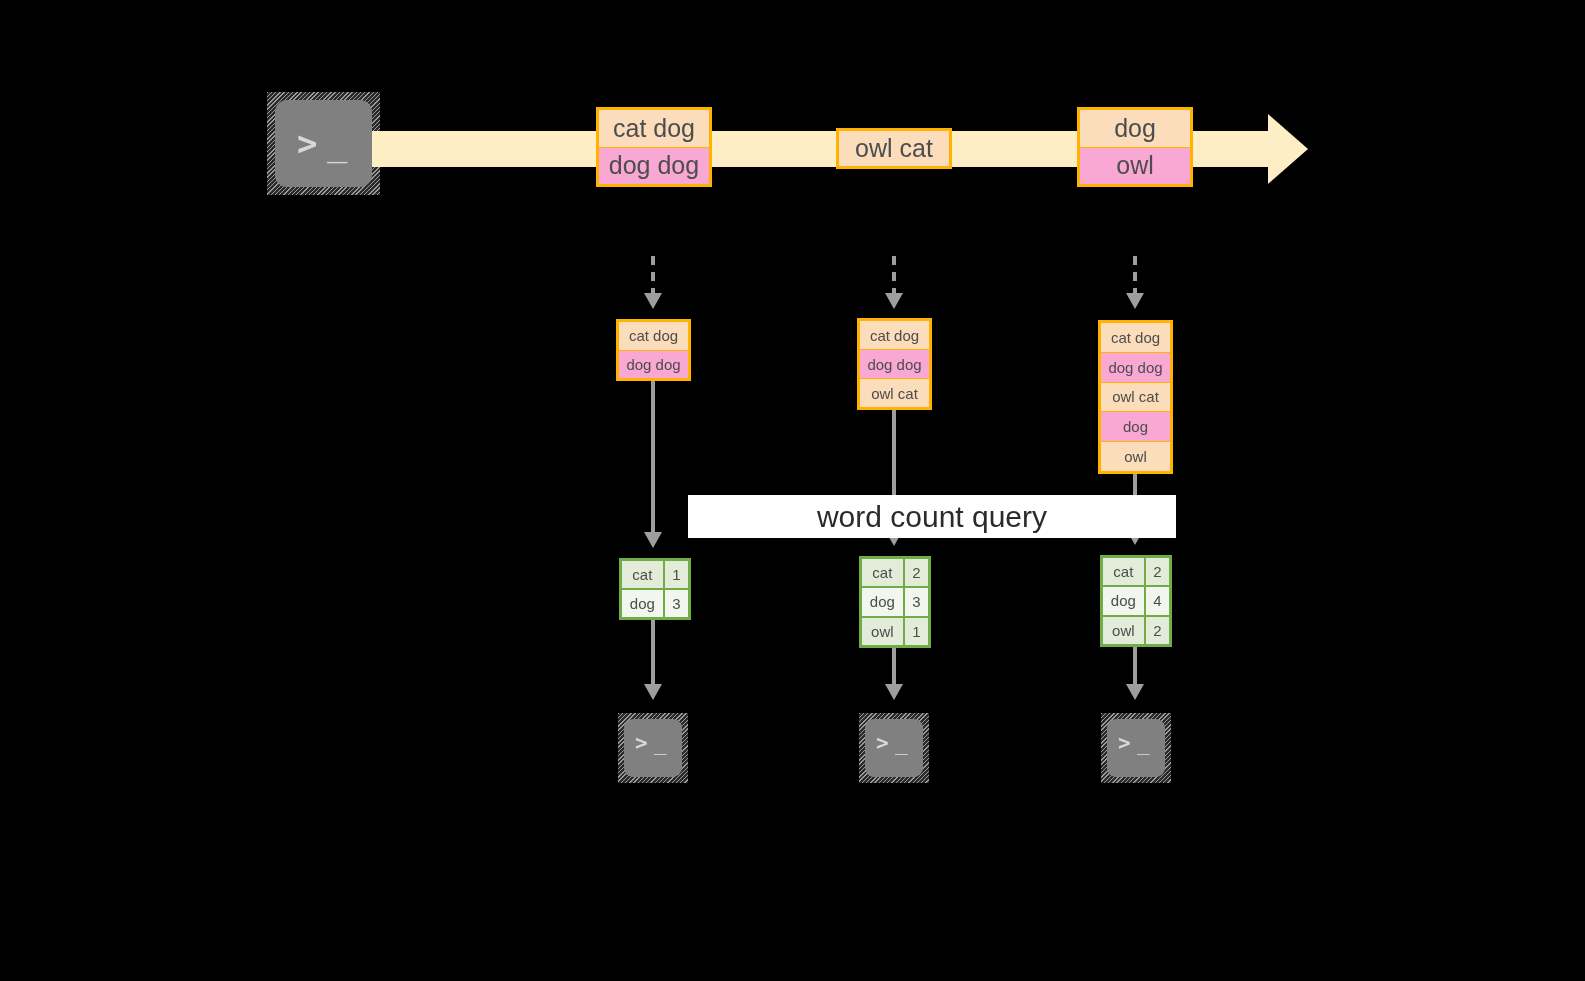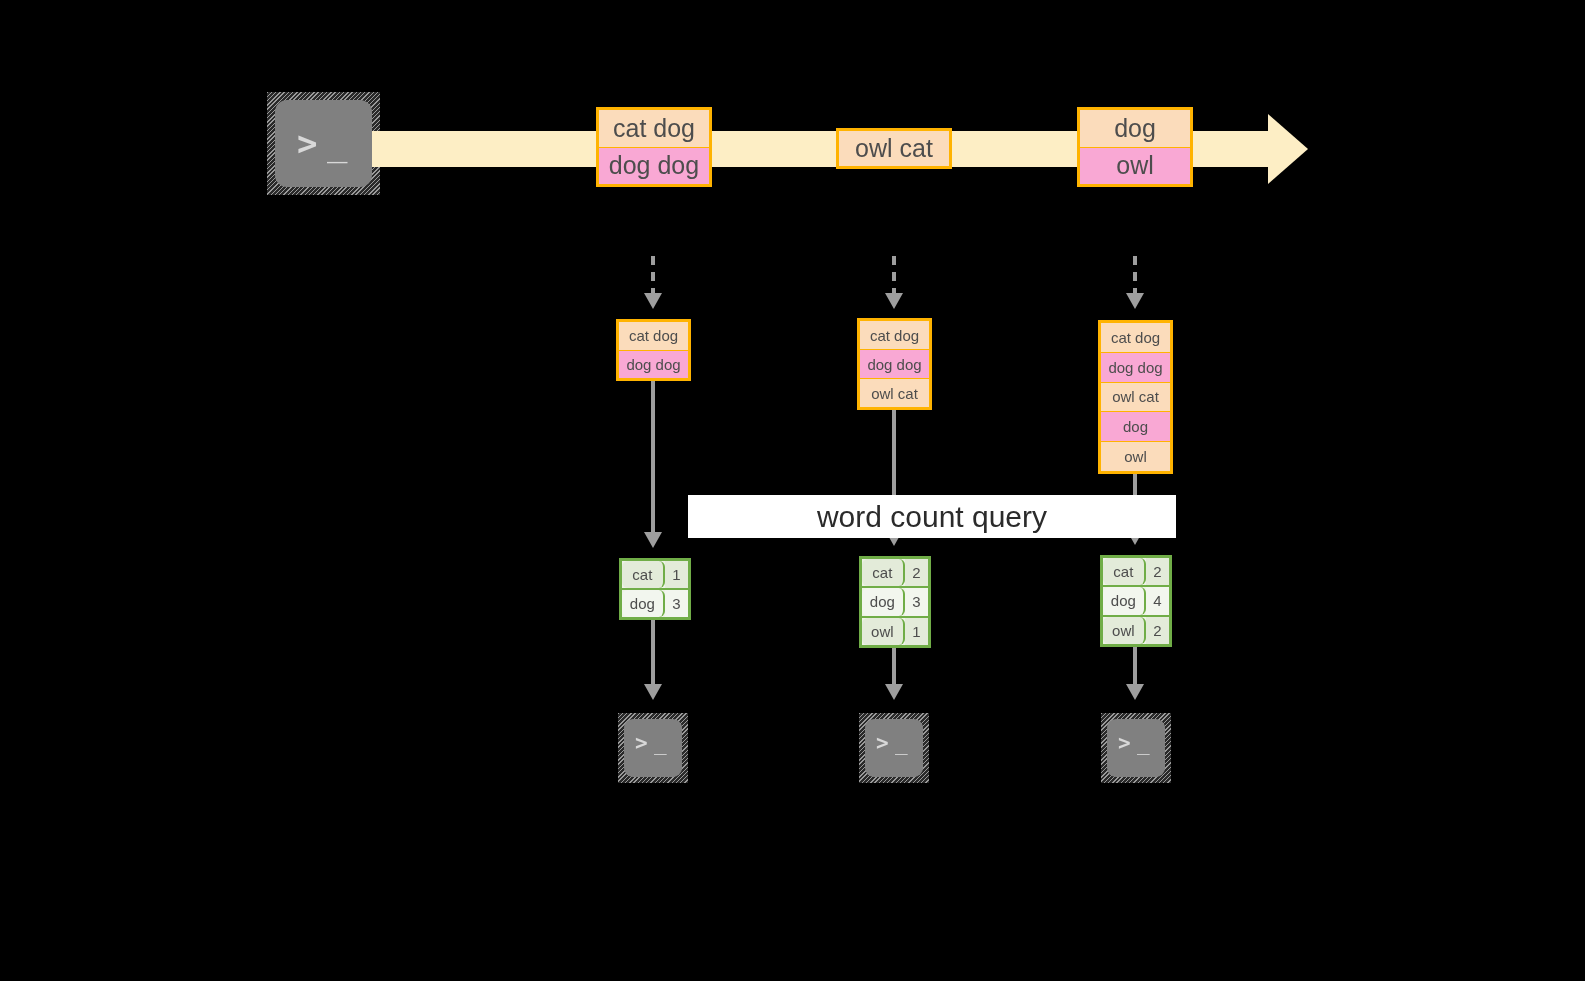--- a/index.html
+++ b/index.html
@@ -107,21 +107,20 @@
     font-size: 15px;
     color: #4d4d4d;
     background: #e3ebd9;
     overflow: hidden;
   }
   .gtable .grow.alt .gword,
   .gtable .grow.alt .gcount { background: #f2f6ee; }
   .gtable .gword {
     width: 42px;
     border-right: 2px solid #70ad47;
-    border-radius: 6px;
   }
   .gtable .gcount { width: 24px; }
 
   
   .vline {
     position: absolute;
     width: 4px;
     background: #9e9e9e;
   }
   .vline.dashed {

